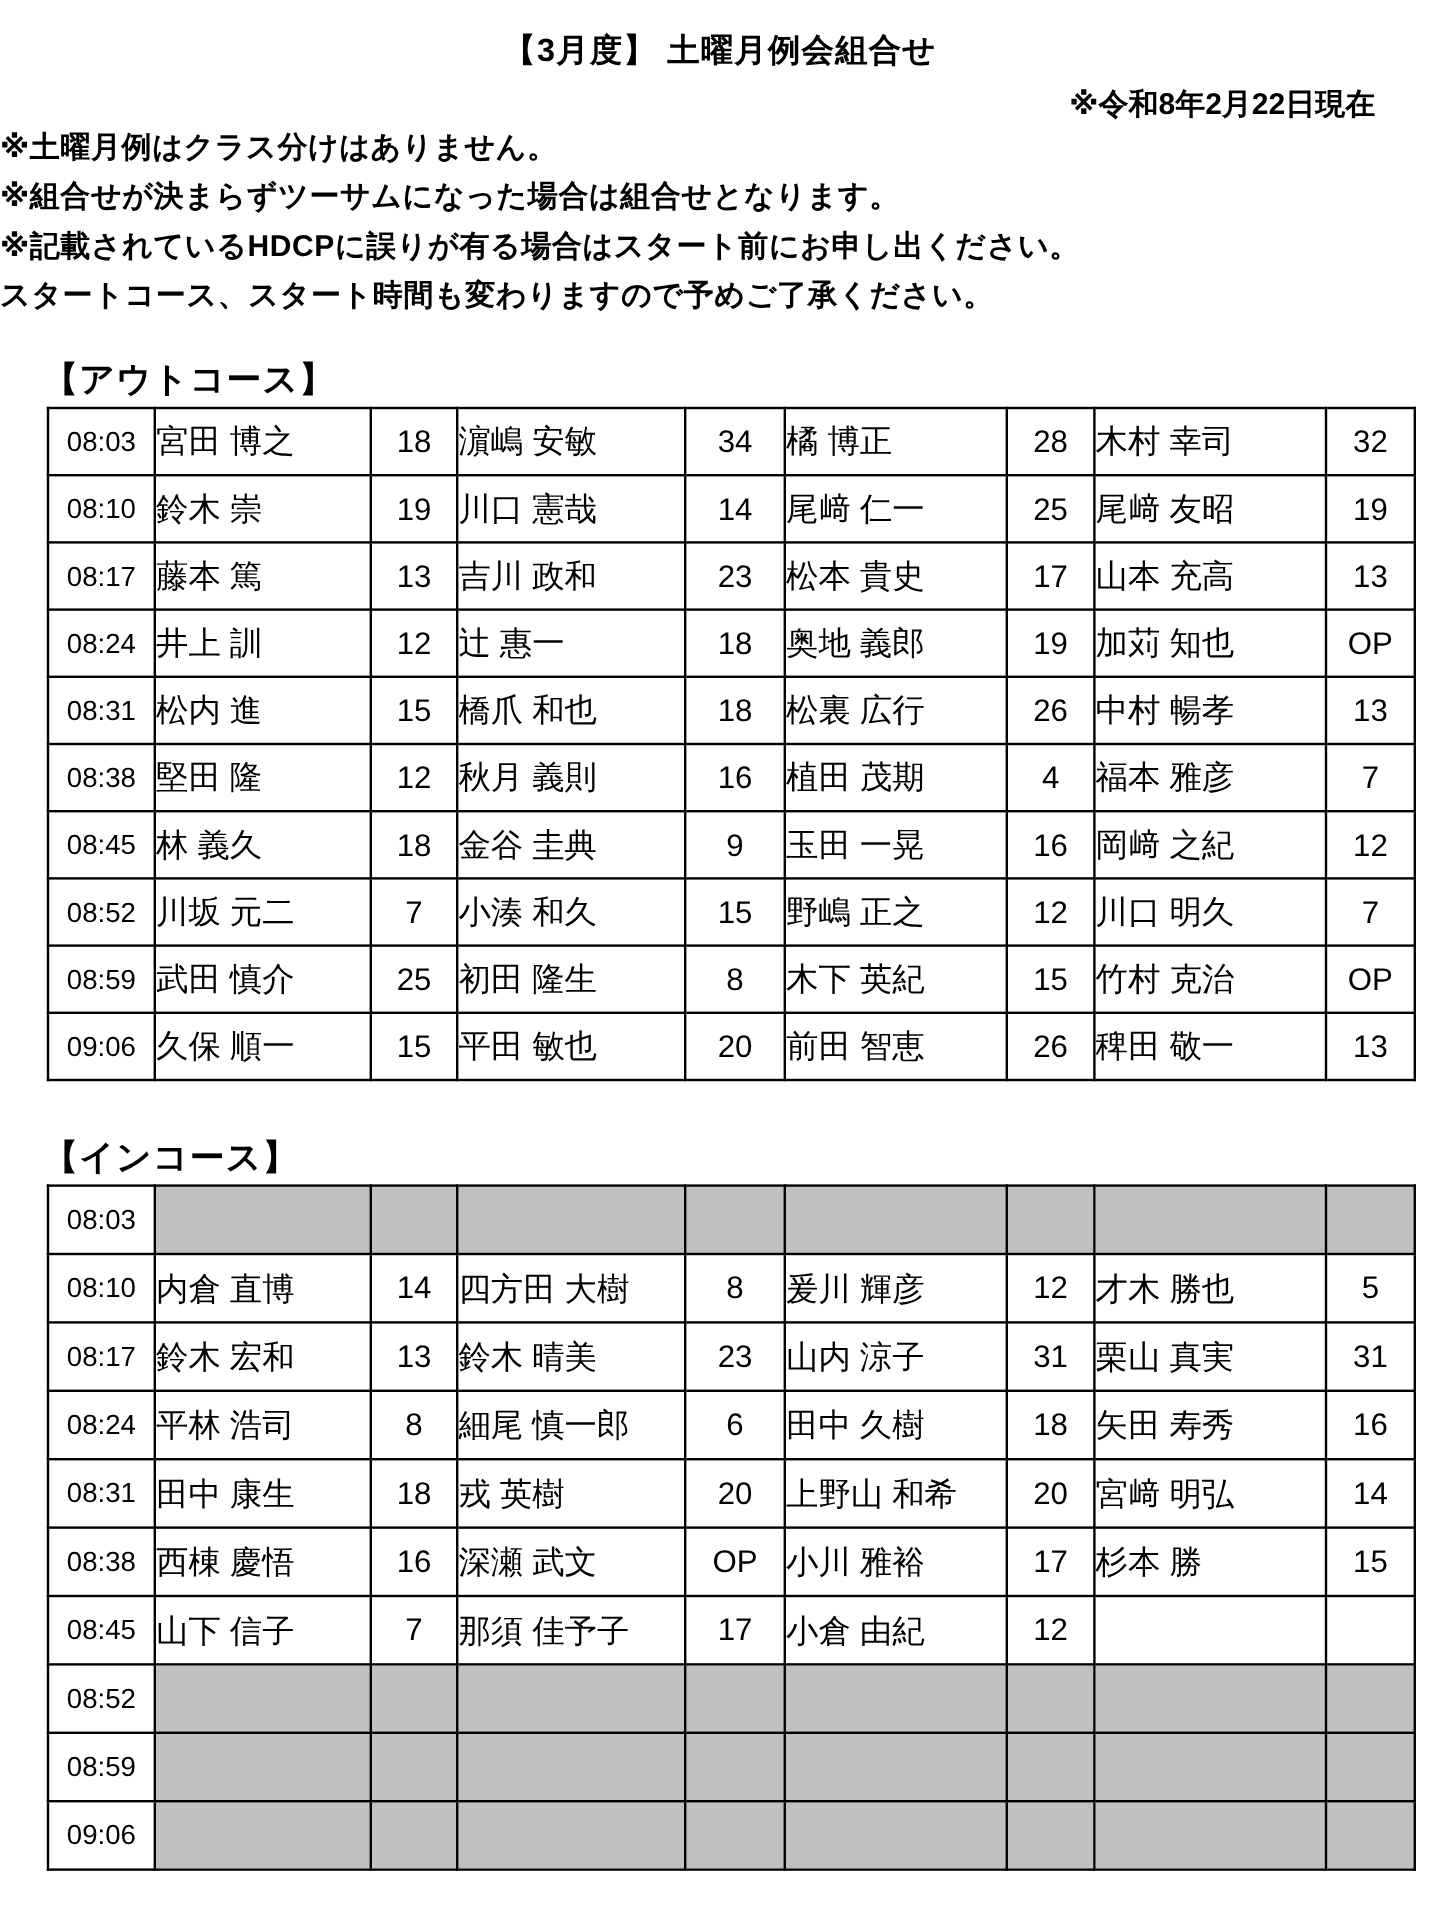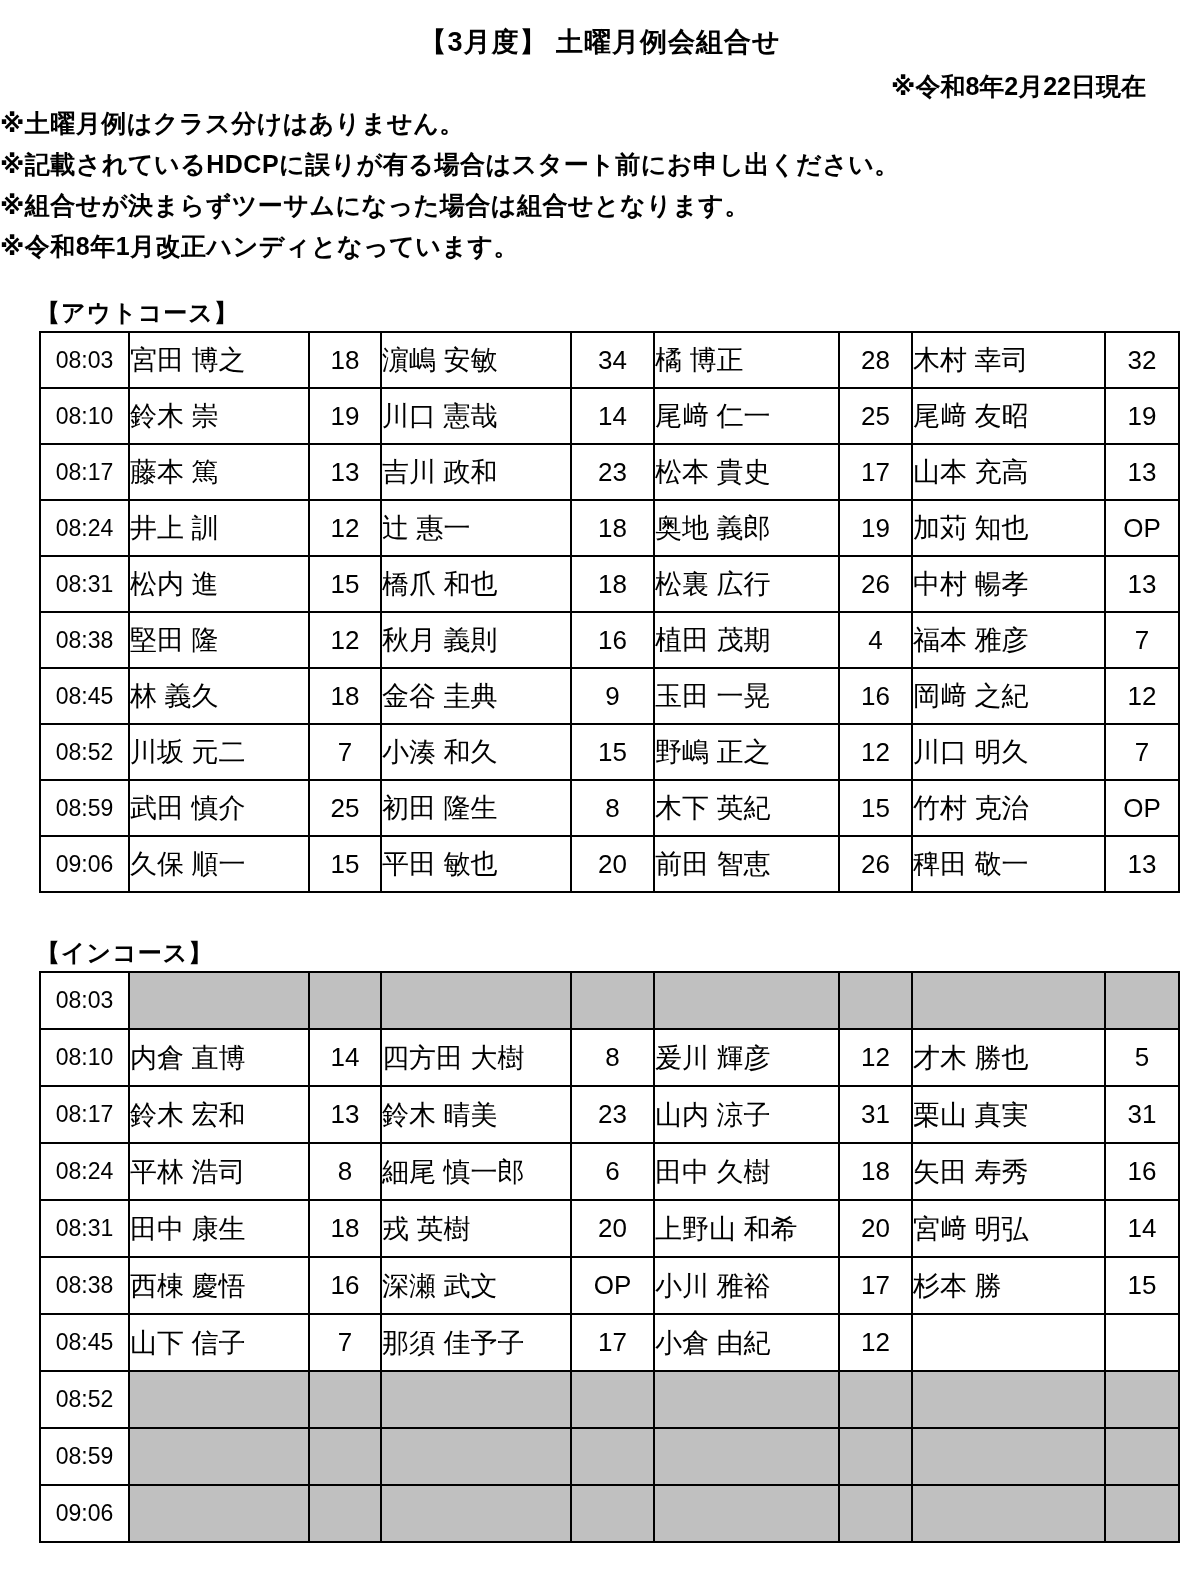--- a/index.html
+++ b/index.html
@@ -22,21 +22,21 @@
   .hdr-note{
     text-align:left;font-size:25px;font-weight:bold;
     line-height:41px;letter-spacing:0.5px;
   }
 
   
   .section-row{
     display:flex;justify-content:space-between;align-items:flex-end;
     margin:0 36px 0 36px;
   }
-  .section-title{font-size:24px;font-weight:bold;letter-spacing:1px;font-family:Liberation Mono, monospace;}
+  .section-title{font-size:29px;font-weight:bold;letter-spacing:1px;font-family:Liberation Mono, monospace;}
   .event-date{font-size:25px;font-weight:bold;padding-right:2px;}
   .section-row.out{margin-top:30px;margin-bottom:2px;}
   .section-row.in{margin-top:44px;margin-bottom:2px;}
 
   
   table.pairing{
     border-collapse:collapse;table-layout:fixed;
     margin-left:39px;width:1139px;
   }
   table.pairing td{
@@ -58,23 +58,23 @@
   }
 </style>
 </head>
 <body>
 
 <div class="page">
 
   <div class="hdr-title">【3月度】 土曜月例会組合せ</div>
   <div class="hdr-asof">※令和8年2月22日現在</div>
   <div class="hdr-note">※土曜月例はクラス分けはありません。</div>
+  <div class="hdr-note">※組合せが決まらずツーサムになった場合は組合せとなります。</div>
   <div class="hdr-note">※記載されているHDCPに誤りが有る場合はスタート前にお申し出ください。</div>
-  <div class="hdr-note">※組合せが決まらずツーサムになった場合は組合せとなります。</div>
-  <div class="hdr-note">※令和8年1月改正ハンディとなっています。</div>
+  <div class="hdr-note">スタートコース、スタート時間も変わりますので予めご了承ください。</div>
 
   <div class="section-row out">
     <span class="section-title">【アウトコース】</span>
   </div>
 
   <table class="pairing out" id="out-table">
     <colgroup>
       <col style="width:89px">
         <col style="width:180px">
         <col style="width:72px">

